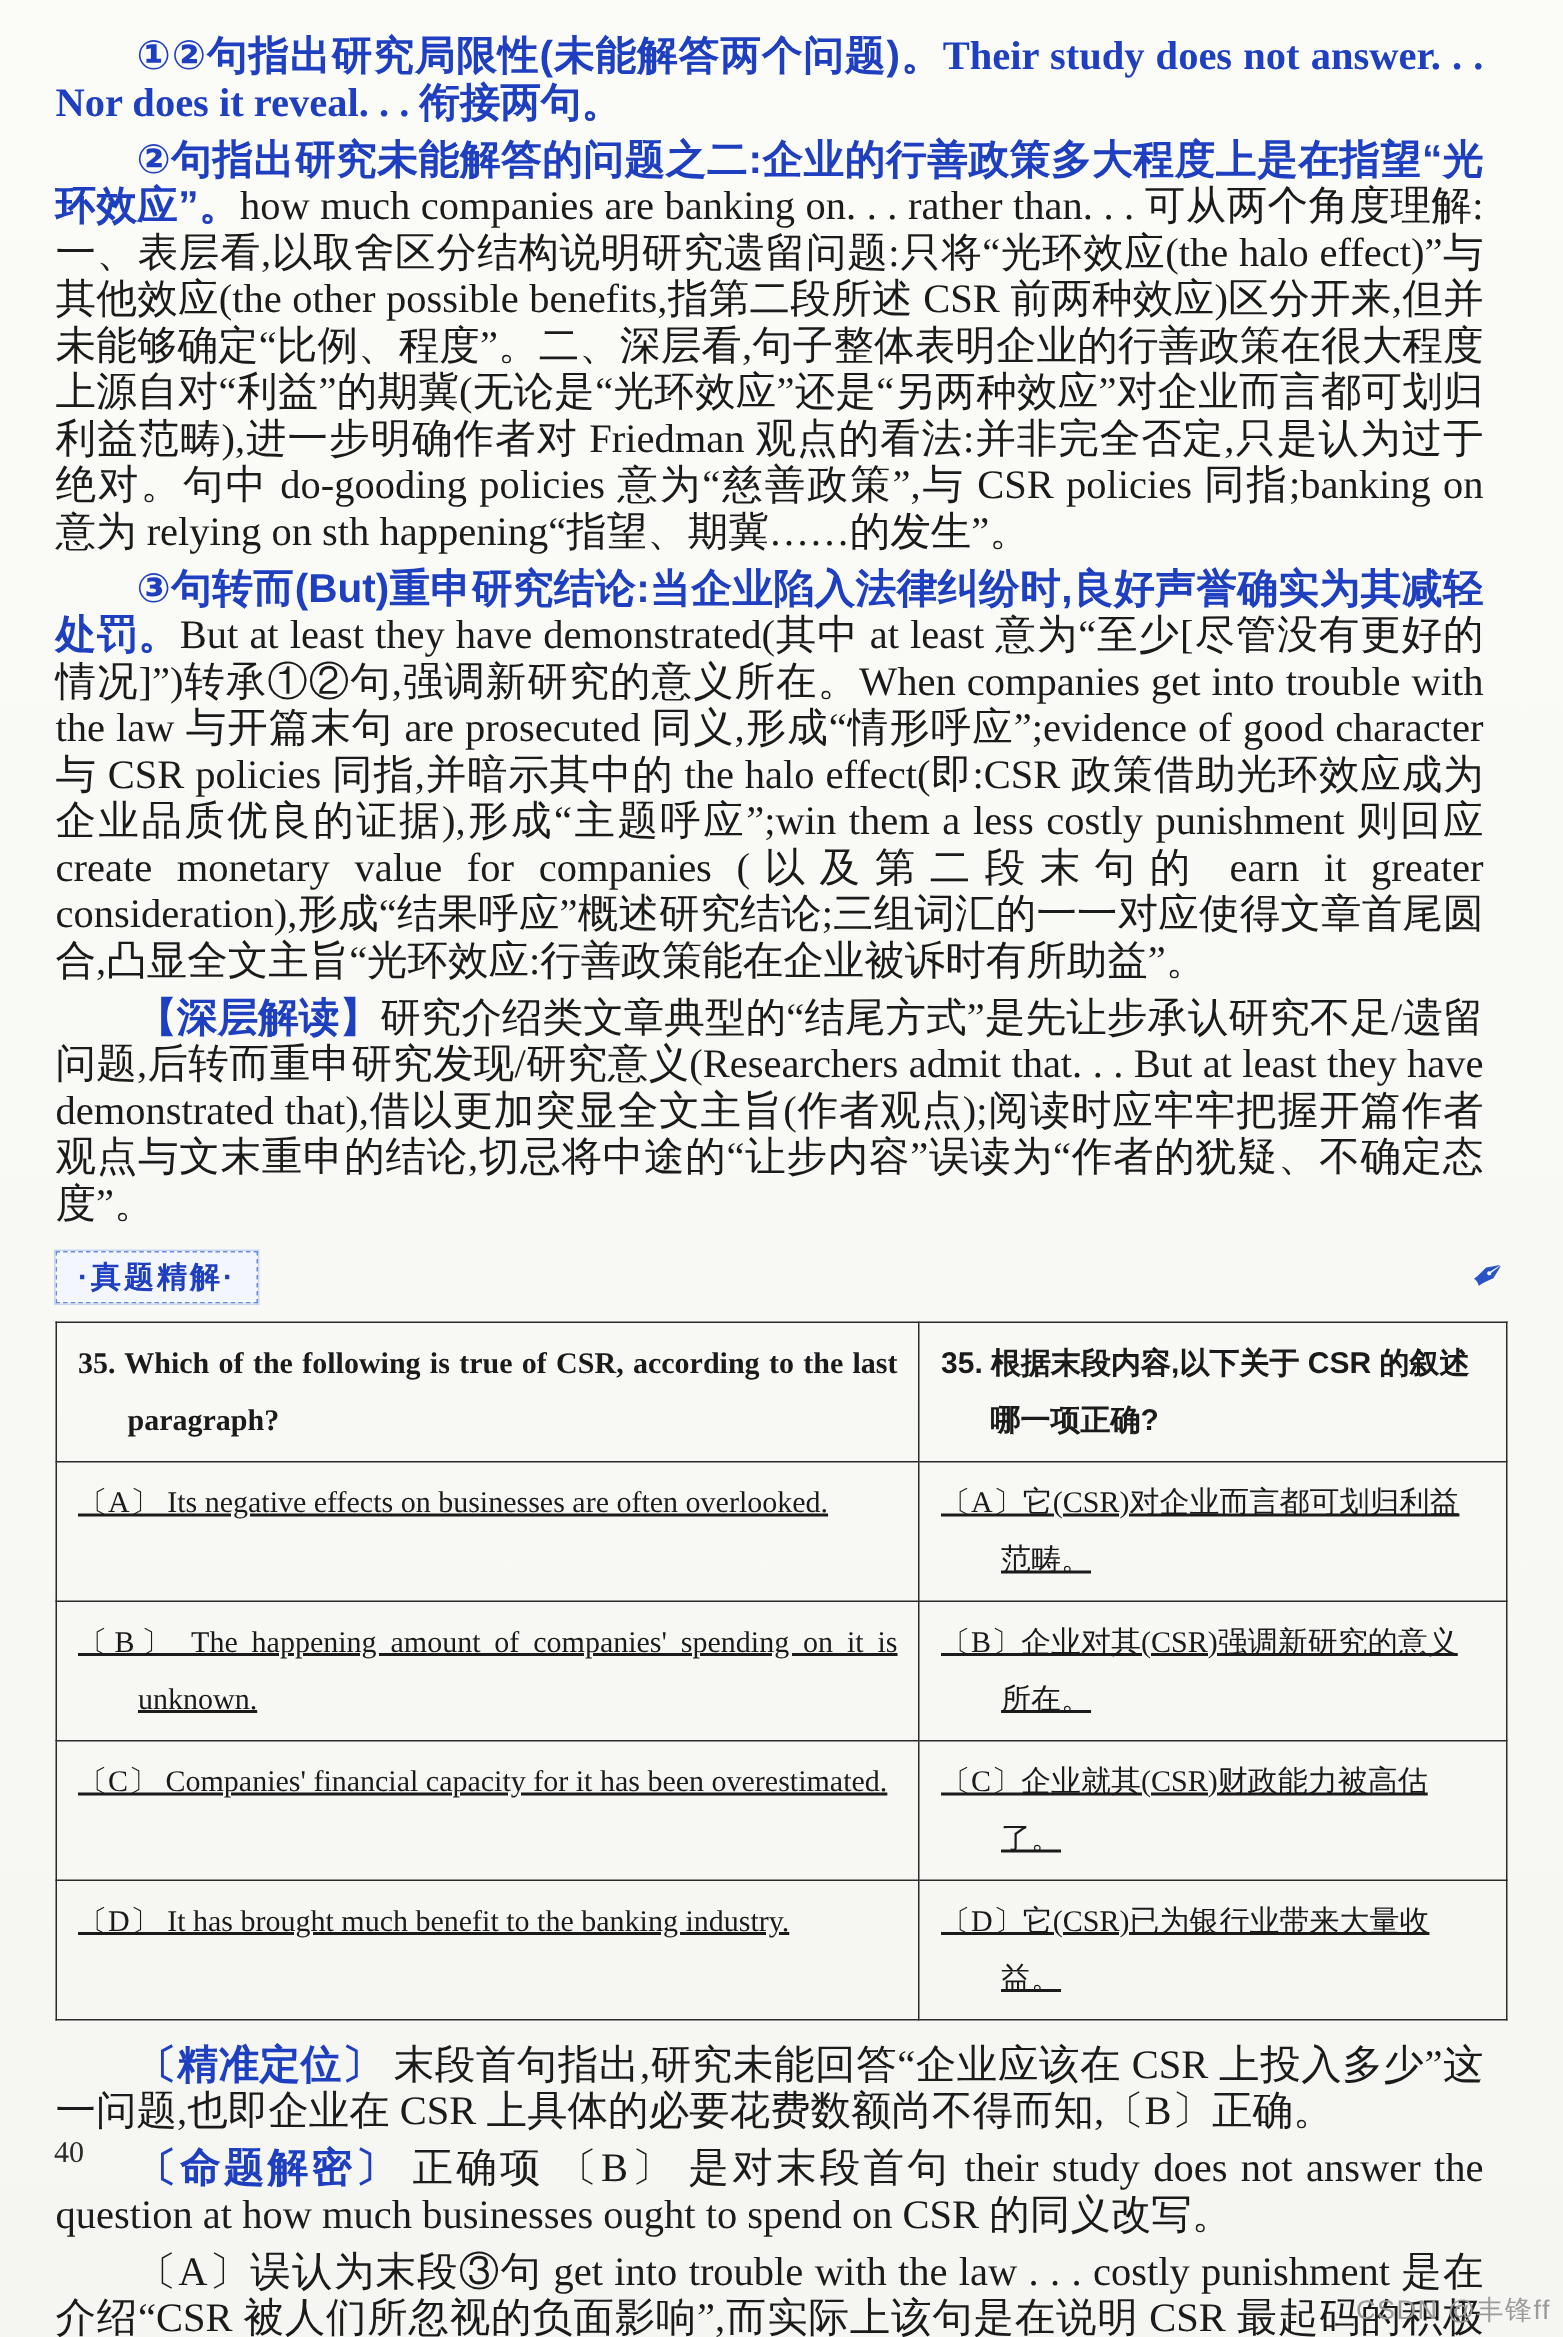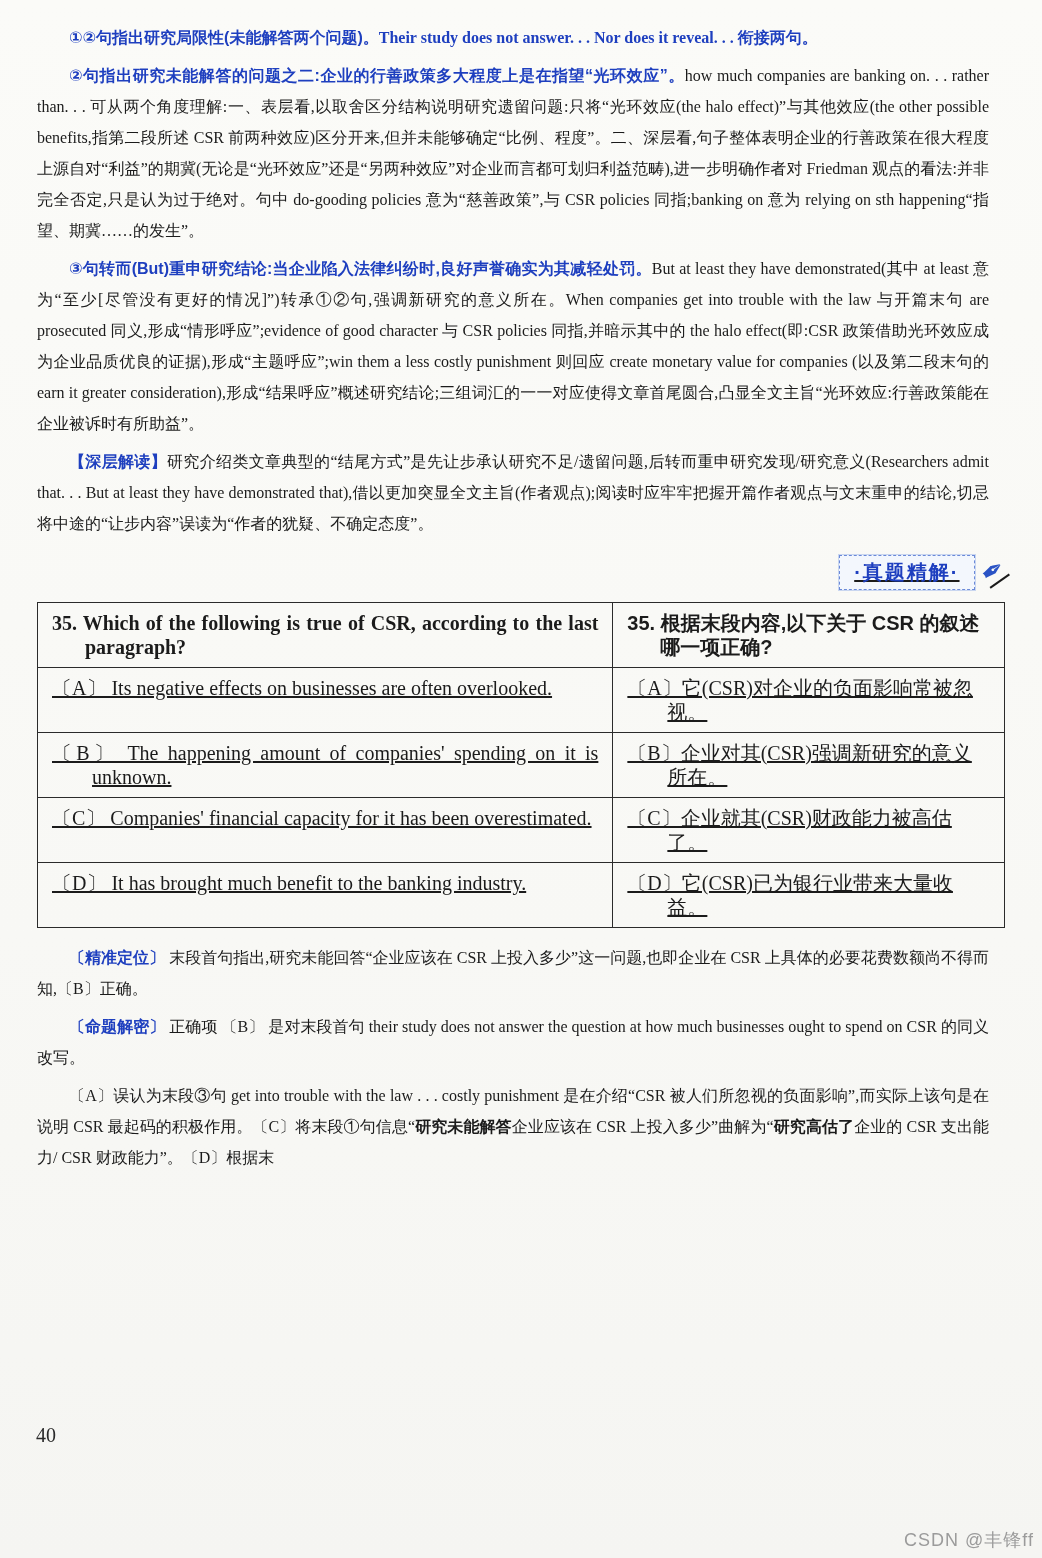--- a/index.html
+++ b/index.html
@@ -9,41 +9,40 @@
     position: relative;
     width: 1042px;
     height: 1558px;
     margin: 0 auto;
     background: linear-gradient(180deg, #fbfbf8 0%, #f8f8f5 60%, #f5f5f2 100%);
     color: #1b1b1b;
     overflow: hidden;
   }
   .content { padding: 22px 37px 0 37px; }
   .para {
-    font-size: 16px;
+    font-size: 27px;
     line-height: 31px;
     text-align: justify;
     margin: 0 16px 7px 0;
     text-indent: 2em;
   }
   .zh-blue {
     color: #1e3fbf;
     font-family: "Liberation Sans", "DejaVu Sans", sans-serif;
     font-weight: 700;
   }
   .en-blue { color: #1e3fbf; font-weight: 700; }
   .bold-zh { font-weight: 700; }
 
   .badge-row {
     display: flex;
-    justify-content: flex-end;
+    justify-content: space-between;
     align-items: center;
     margin: 16px 0 12px 0;
-    gap: 7px;
-    text-decoration: underline;
+    gap: 20px;
   }
   .badge {
     border: 1px dashed #6b8ad8;
     outline: 1px solid #c9d6f0;
     background: #f3f7fd;
     color: #1e3fbf;
     font-family: "Liberation Sans", "DejaVu Sans", sans-serif;
     font-weight: 700;
     font-size: 20px;
     padding: 3px 14px;
@@ -60,21 +59,21 @@
   .qtable {
     width: 100%;
     border-collapse: collapse;
     margin: 6px 0 14px 0;
   }
   .qtable td {
     border: 1.6px solid #2b2b2b;
     vertical-align: top;
     padding: 8px 14px;
     font-size: 20px;
-    line-height: 24px;
+    line-height: 38px;
   }
   .qtable td.en { width: 59.5%; text-align: justify; }
   .qtable td.zh { width: 40.5%; }
   .qtable .qhead td { font-weight: 700; }
   .qtable .qhead td.zh { font-family: "Liberation Sans", "DejaVu Sans", sans-serif; }
   .hang-q { padding-left: 47px !important; text-indent: -33px; }
   .hang-o { padding-left: 54px !important; text-indent: -40px; text-decoration: underline; }
 
   .page-number {
     position: absolute;
@@ -114,21 +113,21 @@
     </div>
 
     <table class="qtable">
       <tbody>
         <tr class="qhead">
           <td class="en hang-q">35. Which of the following is true of CSR, according to the last paragraph?</td>
           <td class="zh hang-q">35. 根据末段内容,以下关于 CSR 的叙述哪一项正确?</td>
         </tr>
         <tr>
           <td class="en hang-o">〔A〕 Its negative effects on businesses are often overlooked.</td>
-          <td class="zh hang-o">〔A〕它(CSR)对企业的负面影响常被忽视。</td>
+          <td class="zh hang-o">〔A〕它(CSR)对企业而言都可划归利益范畴。</td>
         </tr>
         <tr>
           <td class="en hang-o">〔B〕 The happening amount of companies' spending on it is unknown.</td>
           <td class="zh hang-o">〔B〕企业对其(CSR)强调新研究的意义所在。</td>
         </tr>
         <tr>
           <td class="en hang-o">〔C〕 Companies' financial capacity for it has been overestimated.</td>
           <td class="zh hang-o">〔C〕企业就其(CSR)财政能力被高估了。</td>
         </tr>
         <tr>

